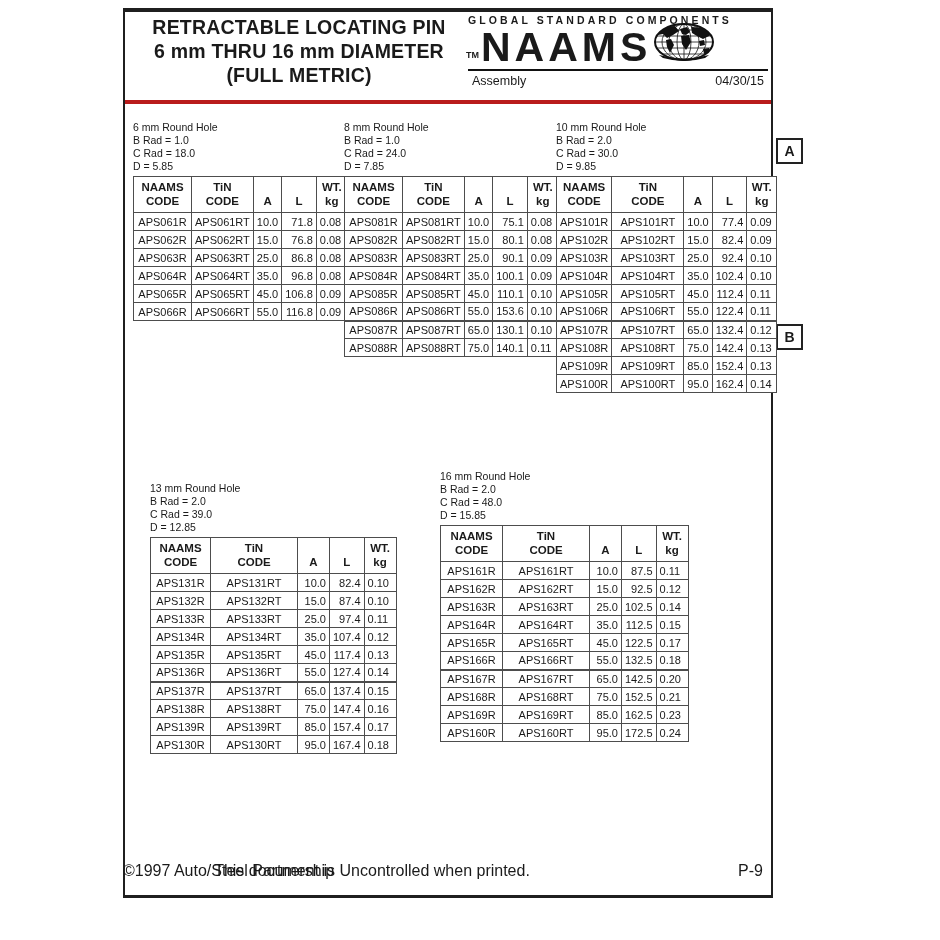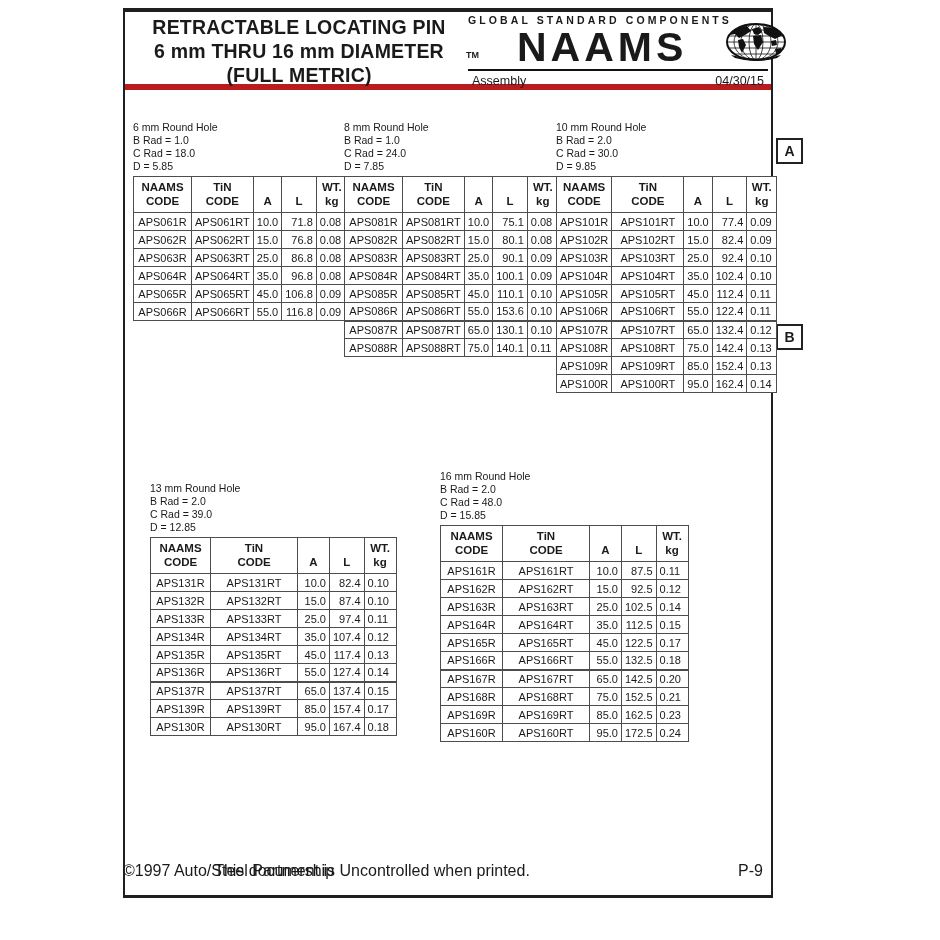--- a/index.html
+++ b/index.html
@@ -18,22 +18,22 @@
     width: 650px; height: 890px;
     border: 2px solid #1f1f1f;
     border-top-width: 4px;
     border-bottom-width: 3px;
     background: #fff;
   }
   
   .hdr {
     position: absolute;
     left: 0; top: 0; right: 0;
-    height: 78px;
-    border-bottom: 6px solid #b91c1c;
+    height: 92px;
+    border-bottom: 4px solid #b91c1c;
   }
   .title-block {
     position: absolute;
     left: 6px; top: 3px; width: 336px;
     text-align: center;
     font-weight: bold;
     font-size: 19.5px;
     line-height: 24px;
     letter-spacing: 0.2px;
   }
@@ -46,21 +46,20 @@
     font-size: 10.5px;
     letter-spacing: 3.1px;
     white-space: nowrap;
     padding-left: 2px;
   }
   .brand-row {
     display: flex;
     align-items: flex-end;
     margin-top: -1px;
     height: 42px;
-    gap: 36px;
   }
   .brand-tm {
     font-weight: bold;
     font-size: 9px;
     margin-bottom: 7px;
     margin-right: 2px;
   }
   .brand-name {
     font-weight: bold;
     font-size: 41px;
@@ -522,20 +521,27 @@
           <td class="c-wt">0.14</td>
         </tr>
         <tr class="heavy-top">
           <td class="c-code">APS137R</td>
           <td class="c-code">APS137RT</td>
           <td class="c-num">65.0</td>
           <td class="c-num">137.4</td>
           <td class="c-wt">0.15</td>
         </tr>
         <tr>
+          <td class="c-code">APS138R</td>
+          <td class="c-code">APS138RT</td>
+          <td class="c-num">75.0</td>
+          <td class="c-num">147.4</td>
+          <td class="c-wt">0.16</td>
+        </tr>
+        <tr>
           <td class="c-code">APS139R</td>
           <td class="c-code">APS139RT</td>
           <td class="c-num">85.0</td>
           <td class="c-num">157.4</td>
           <td class="c-wt">0.17</td>
         </tr>
         <tr>
           <td class="c-code">APS130R</td>
           <td class="c-code">APS130RT</td>
           <td class="c-num">95.0</td>

